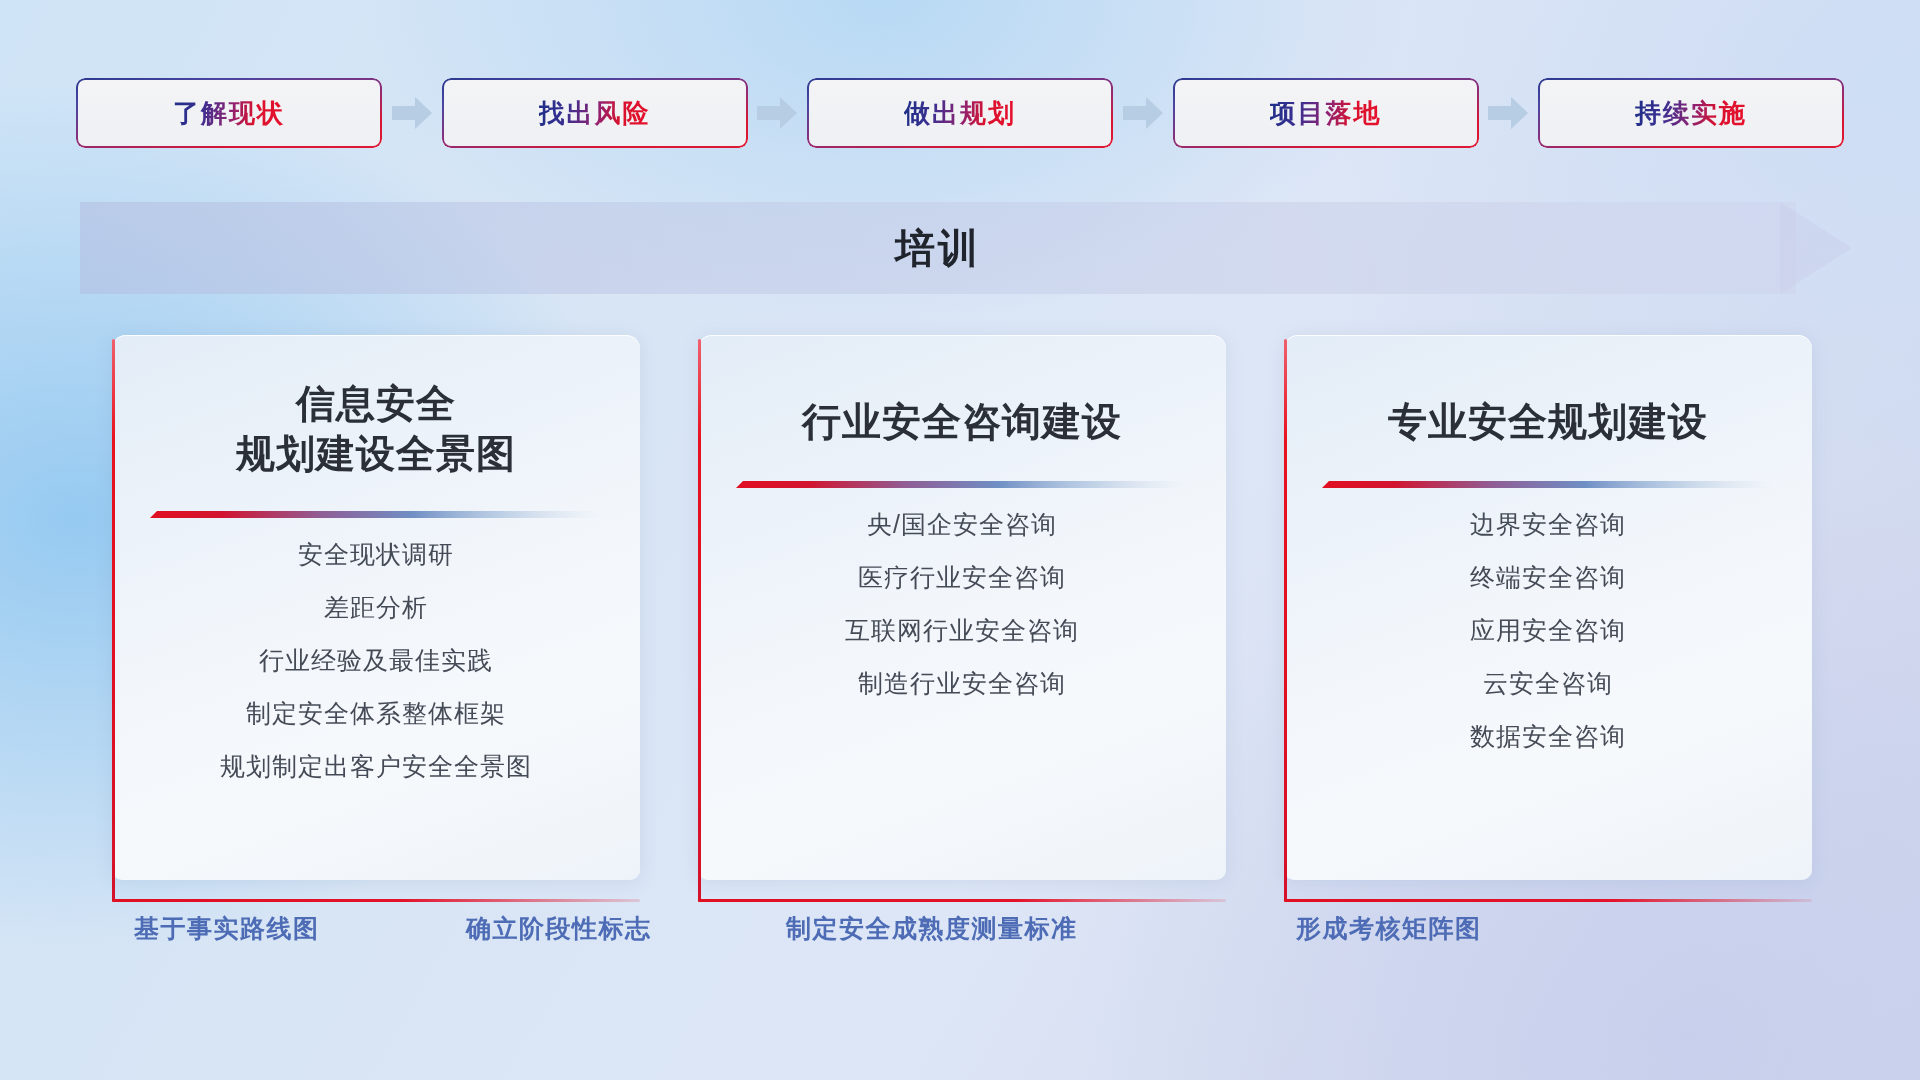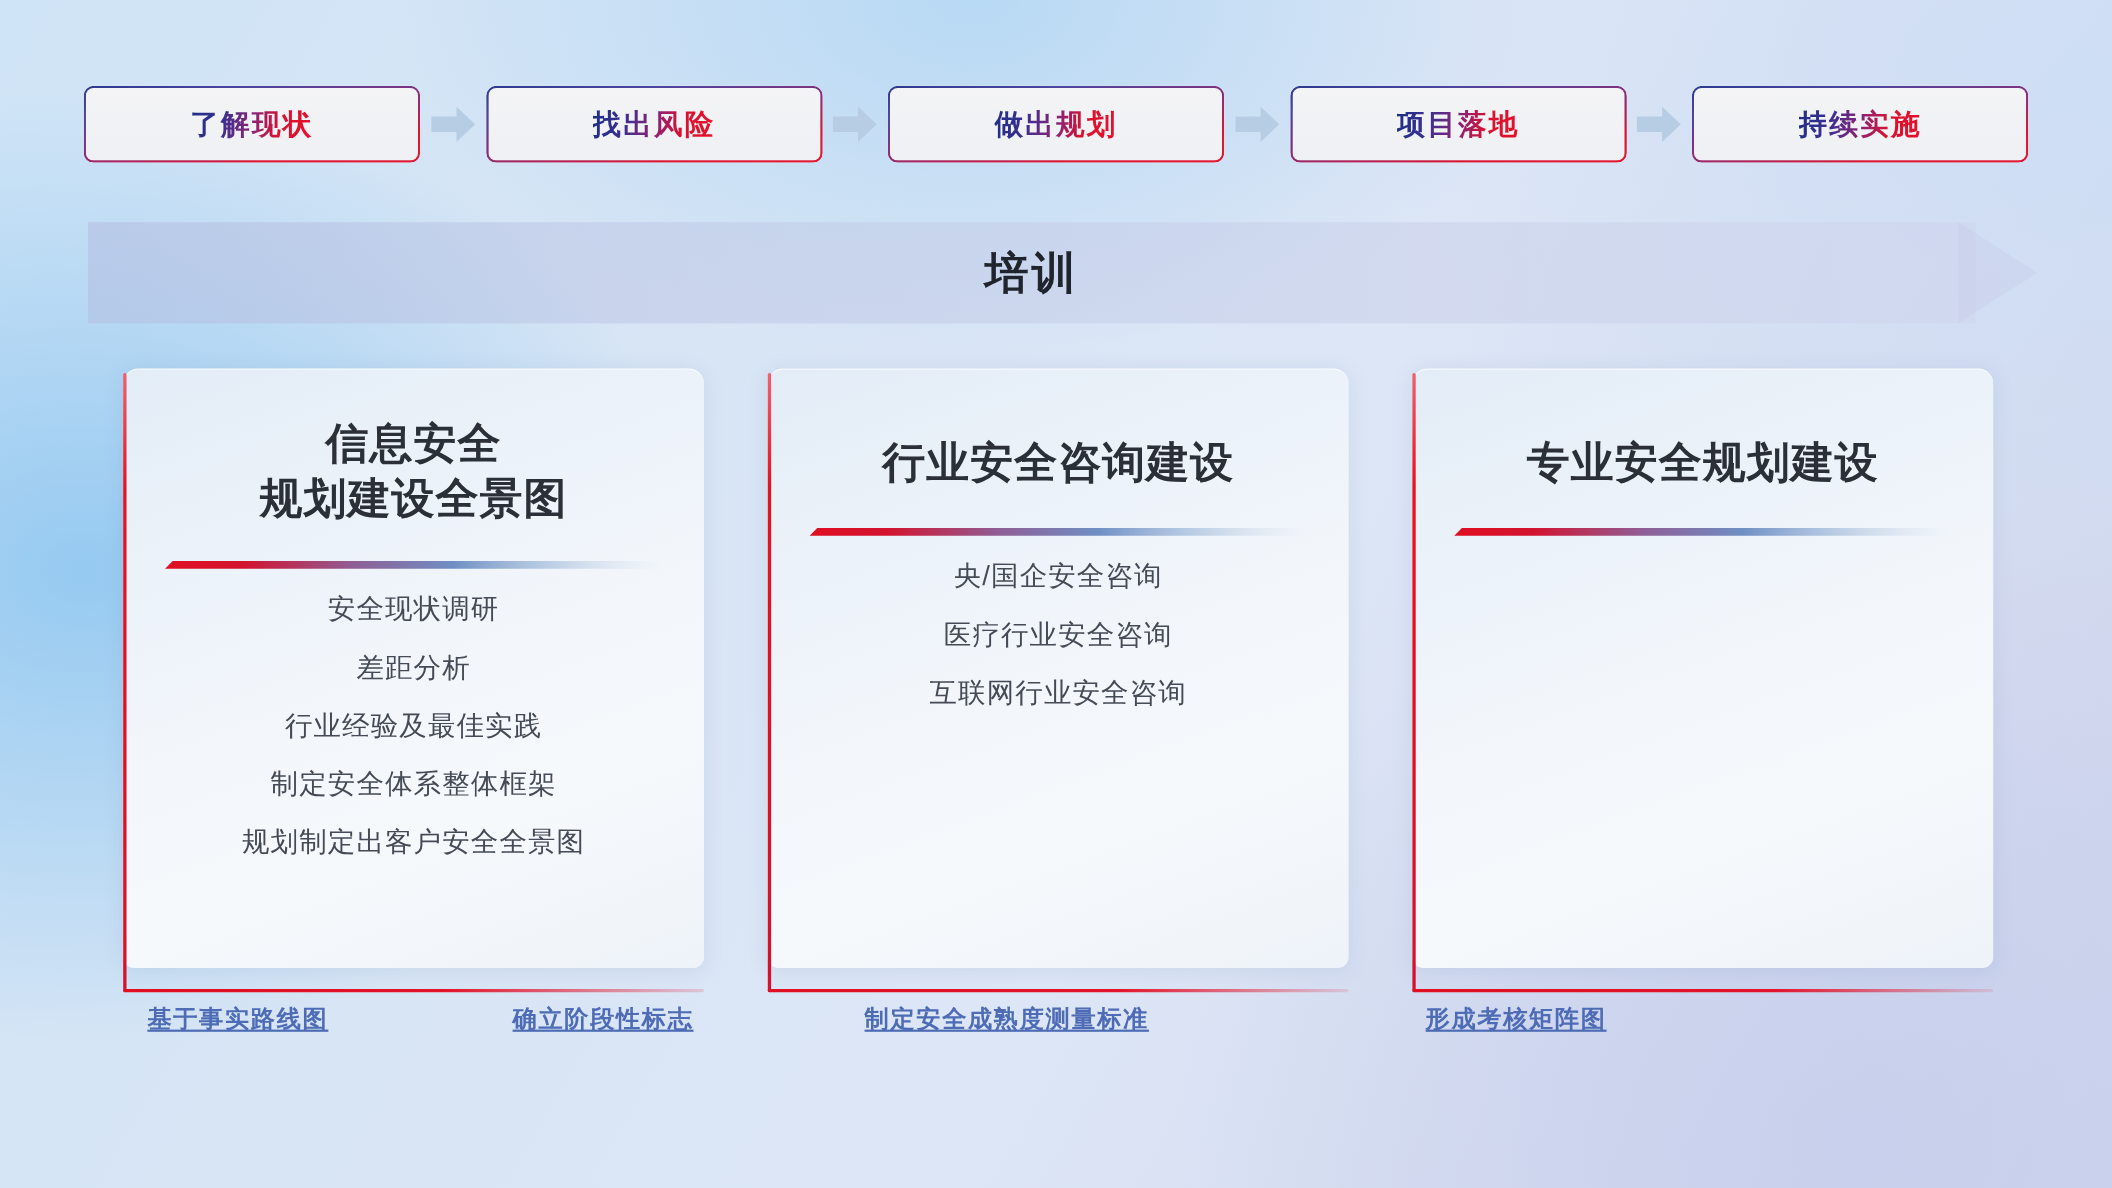--- a/index.html
+++ b/index.html
@@ -110,23 +110,22 @@
   }
   .card-list li {
     list-style:none; font-size:25px; color:#454b56; letter-spacing:1px;
     line-height:1.72;
   }
 
   
   .footers { position:absolute; top:912px; left:0; width:1920px; height:56px; }
   .footer-label {
     position:absolute; top:0;
-    font-size:22px; font-weight:700; color:#4d6cb5; letter-spacing:1.5px;
+    font-size:25px; font-weight:700; color:#4d6cb5; letter-spacing:1.5px;
     white-space:nowrap;
-    text-decoration:underline;
   }
 </style>
 </head>
 <body>
 
 <div class="steps">
 
   <div class="step-box">
     <span class="step-label">了解现状</span>
   </div>
@@ -221,40 +220,48 @@
           <stop offset="100%" stop-color="#cfd9e6" stop-opacity="0"></stop>
         </linearGradient>
           </defs>
         <path d="M7 1 H452 V8 H0 Z" fill="url(#g2)"></path>
       </svg>
     </div>
     <ul class="card-list">
       <li>央/国企安全咨询</li>
       <li>医疗行业安全咨询</li>
       <li>互联网行业安全咨询</li>
+      <li>制造行业安全咨询</li>
     </ul>
   </div>
 
   <div class="card card-3">
     <div class="card-title">专业安全规划建设</div>
     <div class="accent-line">
       <svg width="452" height="9" viewBox="0 0 452 9" preserveAspectRatio="none">
         <defs>
             <linearGradient id="g3" x1="0" y1="0" x2="1" y2="0">
           <stop offset="0%" stop-color="#e10f22"></stop>
               <stop offset="16%" stop-color="#d21430"></stop>
           <stop offset="38%" stop-color="#8f5e96"></stop>
               <stop offset="58%" stop-color="#6f8fc4"></stop>
           <stop offset="78%" stop-color="#a8c0dd" stop-opacity="0.7"></stop>
           <stop offset="100%" stop-color="#cfd9e6" stop-opacity="0"></stop>
         </linearGradient>
           </defs>
         <path d="M7 1 H452 V8 H0 Z" fill="url(#g3)"></path>
       </svg>
     </div>
+    <ul class="card-list">
+      <li>边界安全咨询</li>
+      <li>终端安全咨询</li>
+      <li>应用安全咨询</li>
+      <li>云安全咨询</li>
+      <li>数据安全咨询</li>
+    </ul>
   </div>
 </div>
 
 <div class="footers">
   <div class="footer-label" style="left:134px">基于事实路线图</div>
   <div class="footer-label" style="left:466px">确立阶段性标志</div>
   <div class="footer-label" style="left:786px">制定安全成熟度测量标准</div>
   <div class="footer-label" style="left:1296px">形成考核矩阵图</div>
 </div>
 

